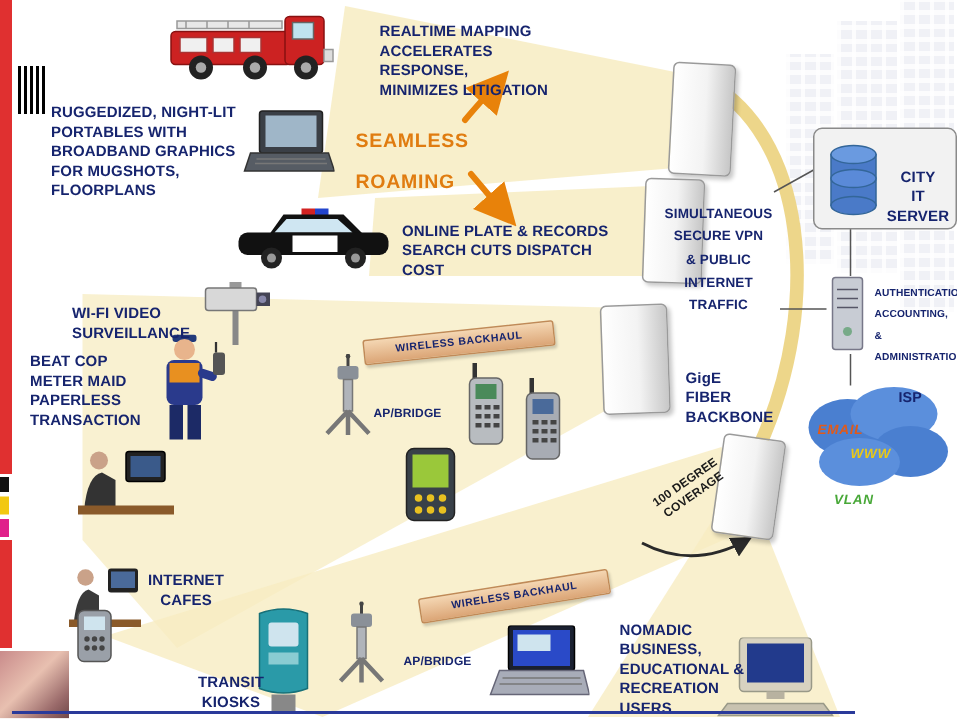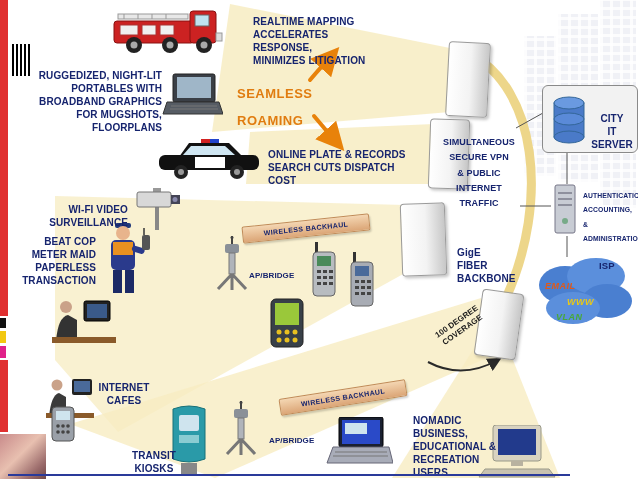--- a/index.html
+++ b/index.html
@@ -1,20 +1,20 @@
 <!DOCTYPE html>
 <html><head>
 <meta charset="utf-8">
 <style>
   html,body{margin:0;padding:0;background:#fff;}
   .slide{position:relative;width:638px;height:479px;background:#ffffff;overflow:hidden;
          font-family:"Liberation Sans", sans-serif;}
   .lbl{position:absolute;color:#16246e;font-weight:700;font-size:10px;line-height:1.3;
        white-space:pre-line;z-index:4;letter-spacing:.1px;}
-  .lbl.r{text-align:right}
+  .lbl.r{text-align:left}
   .lbl.c{text-align:center}
   .seamless{font-size:13px;color:#e07c10;line-height:2.1;letter-spacing:.5px;font-weight:800;}
   .band{position:absolute;height:15px;background:linear-gradient(180deg,#f4d6b2,#dba576);
         border:1px solid #c08a58;border-radius:2px;display:flex;align-items:center;
         justify-content:center;z-index:3;box-shadow:1px 2px 2px rgba(0,0,0,.18);}
   .band span{font-size:7px;font-weight:700;color:#16246e;letter-spacing:.4px;white-space:nowrap;}
   .panel{position:absolute;background:linear-gradient(90deg,#ffffff 0%,#f3f3f3 55%,#c7c7c7 100%);
          border:1px solid #9a9a9a;border-radius:4px;z-index:2;box-shadow:2px 2px 3px rgba(0,0,0,.22);}
   .dev{position:absolute;z-index:2;}
   .dev svg{display:block;width:100%;height:100%;}
@@ -310,21 +310,21 @@
   <div class="dev" style="left:533px;top:253px;width:103px;height:78px">
     <svg viewBox="0 0 103 78">
       <ellipse cx="32" cy="32" rx="26" ry="19" fill="#4a7fd0"></ellipse>
       <ellipse cx="63" cy="23" rx="29" ry="18" fill="#5b8fdc"></ellipse>
       <ellipse cx="74" cy="48" rx="25" ry="17" fill="#4a7fd0"></ellipse>
       <ellipse cx="40" cy="55" rx="27" ry="16" fill="#5b8fdc"></ellipse>
     </svg>
   </div>
   <span class="cw" style="left:545px;top:281px;color:#e05a1a">EMAIL</span>
   <span class="cw" style="left:567px;top:297px;color:#e8c818">WWW</span>
-  <span class="cw" style="left:556px;top:312px;color:#48a838">VLAN</span>
+  <span class="cw" style="left:556px;top:328px;color:#48a838">VLAN</span>
 
   <div class="lbl" style="left:253px;top:15px;width:134px">REALTIME MAPPING
 ACCELERATES RESPONSE,
 MINIMIZES LITIGATION</div>
   <div class="lbl r" style="left:34px;top:69px;width:128px">RUGGEDIZED, NIGHT-LIT
 PORTABLES WITH
 BROADBAND GRAPHICS
 FOR MUGSHOTS, FLOORPLANS</div>
   <div class="lbl seamless" style="left:237px;top:80px;width:90px">SEAMLESS
 ROAMING</div>

